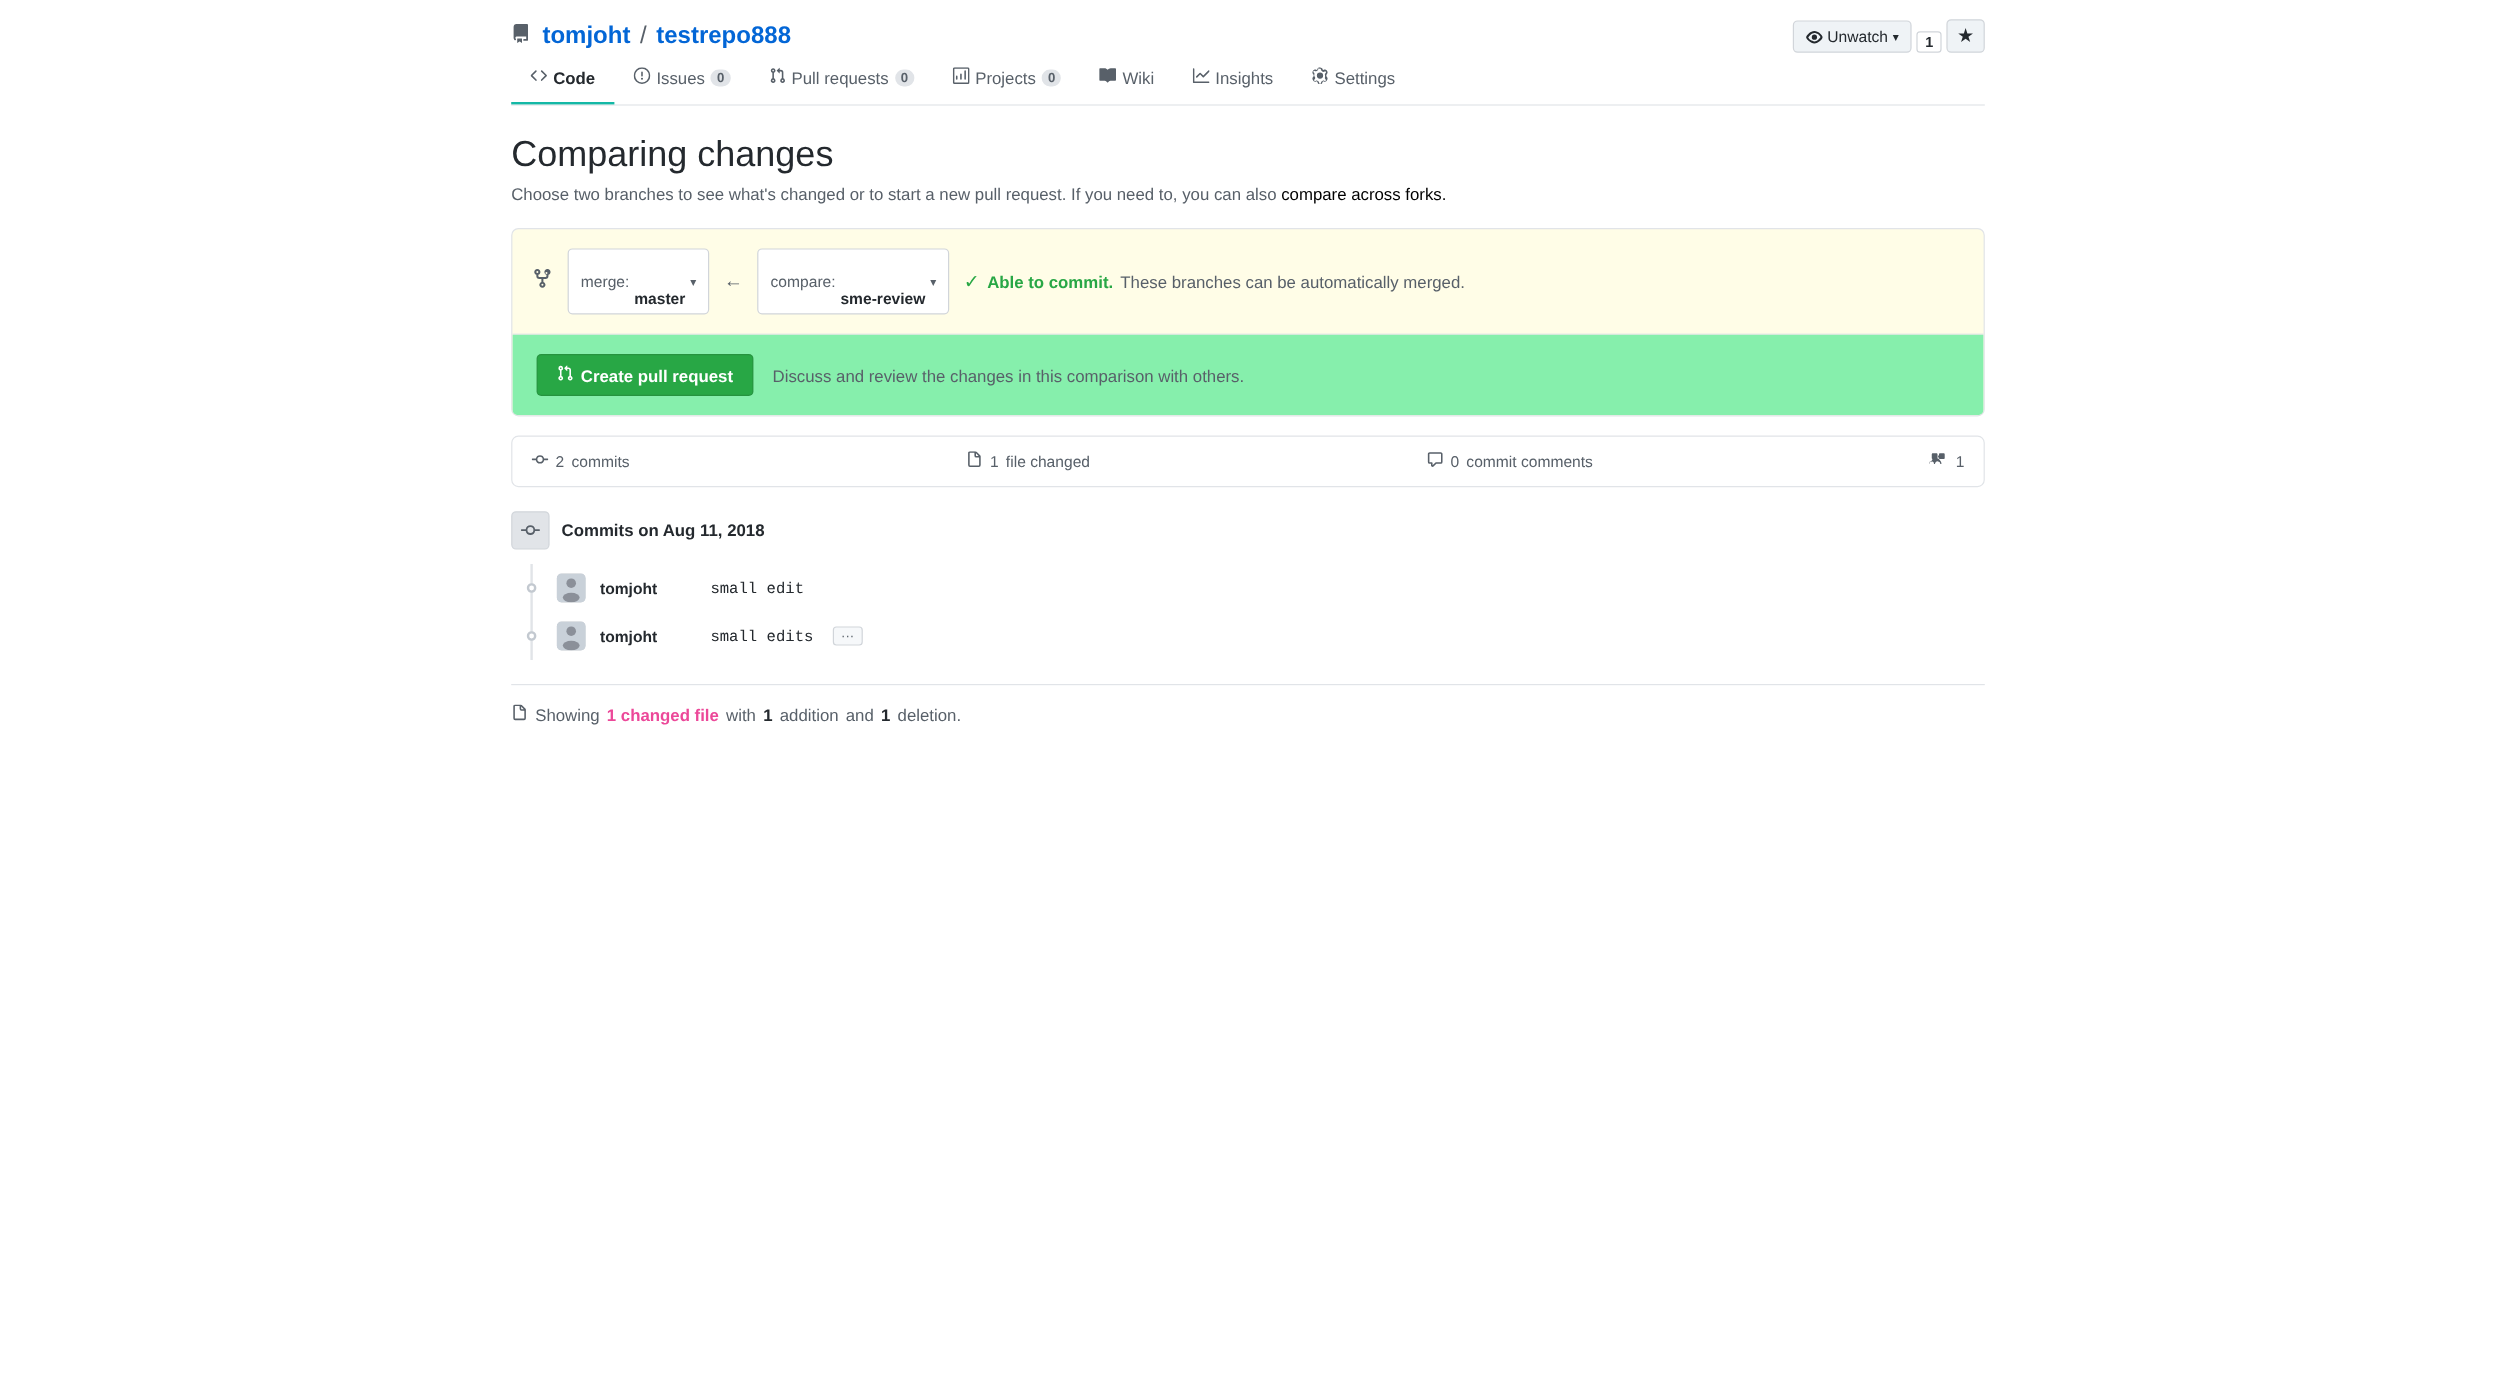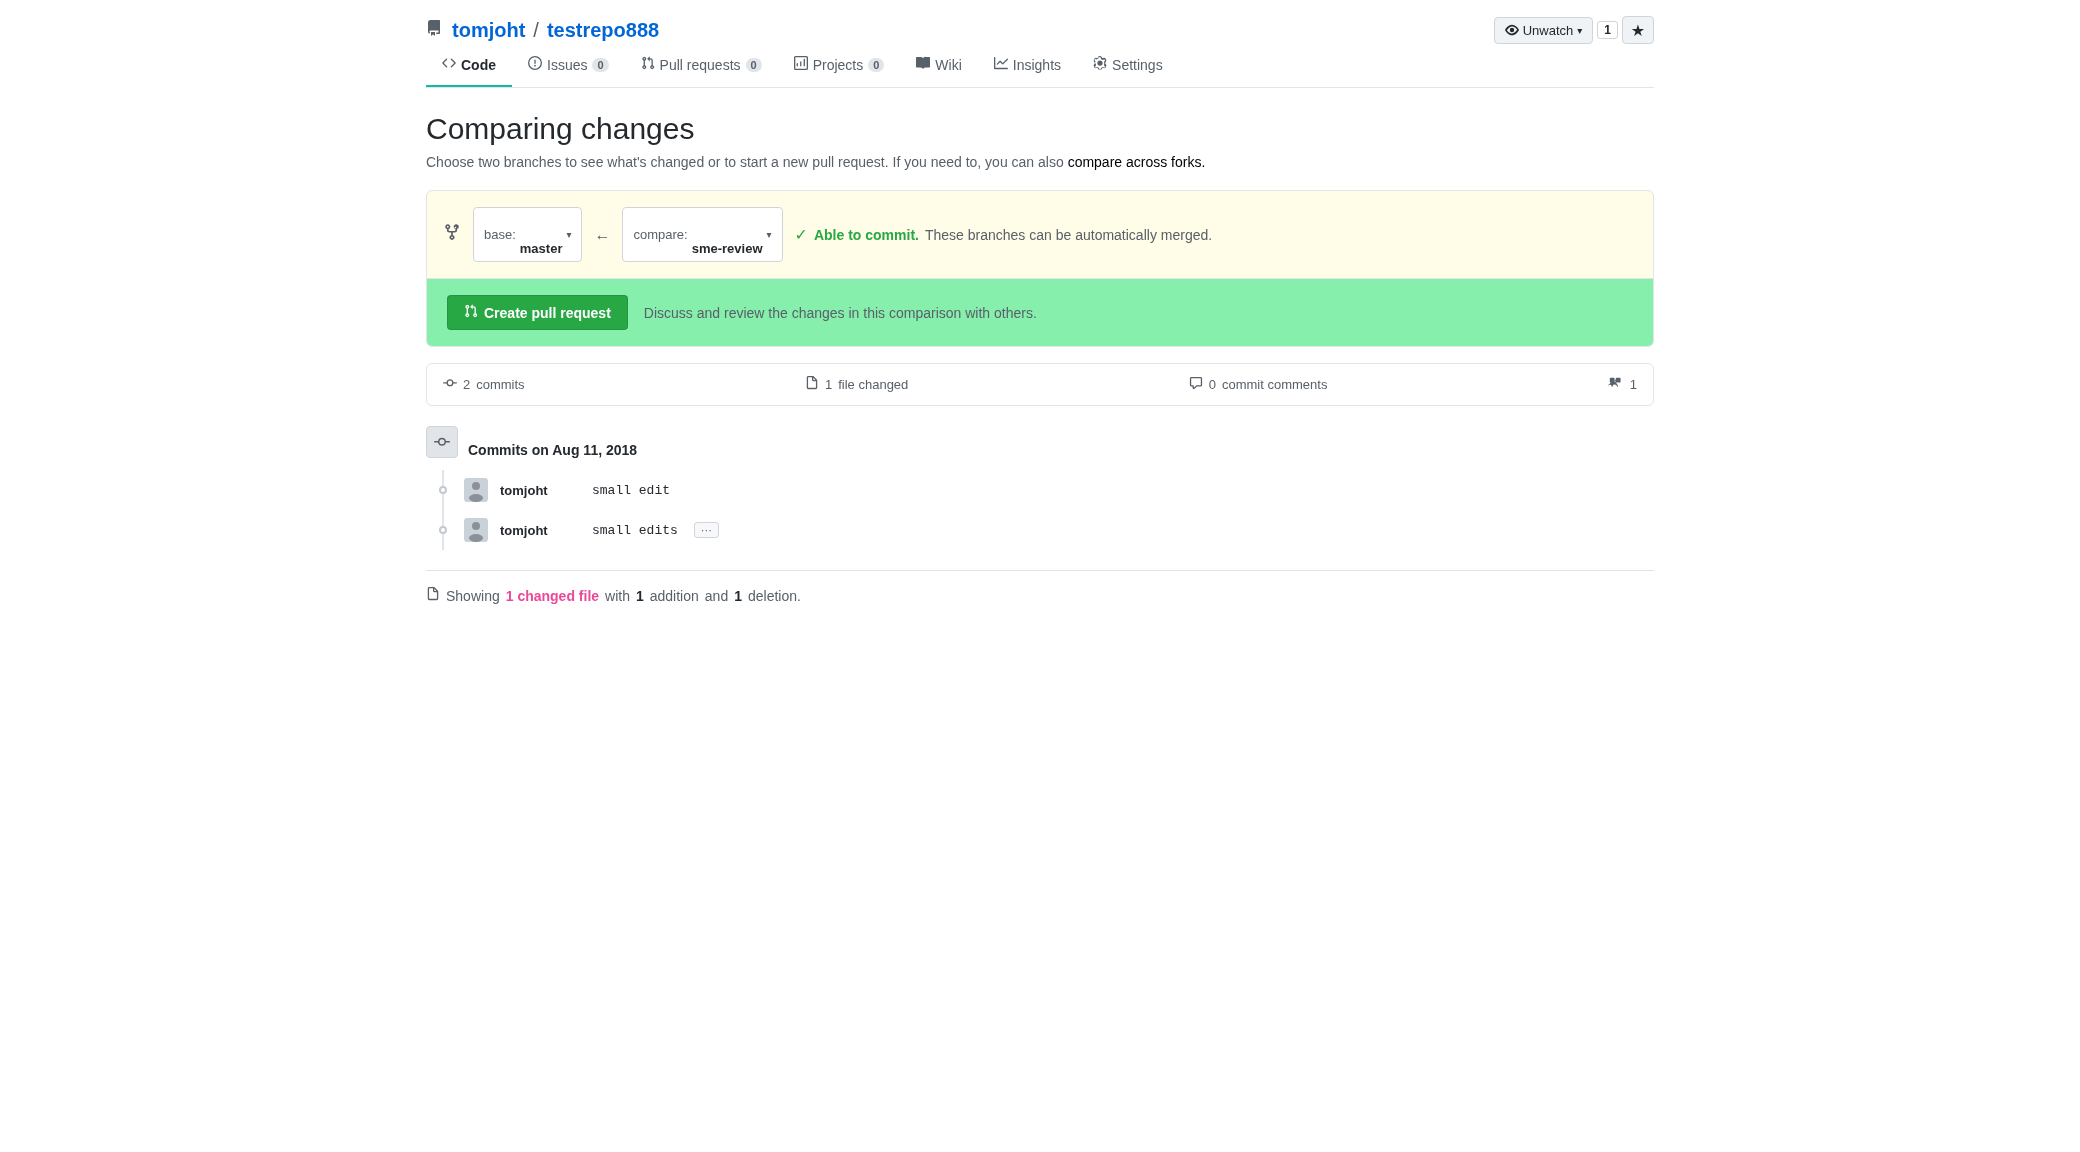--- a/index.html
+++ b/index.html
@@ -42,21 +42,21 @@
       font-weight: 300;
       margin: 0 4px;
     }
     .repo-name {
       color: #0366d6;
       font-weight: 600;
       text-decoration: none;
     }
     .header-actions {
       display: flex;
-      align-items: center;
+      align-items: flex-end;
       gap: 4px;
     }
     .btn-unwatch {
       display: flex;
       align-items: center;
       gap: 4px;
       padding: 5px 10px;
       border: 1px solid #d1d5da;
       border-radius: 4px;
       background: #eff3f6;
@@ -254,21 +254,21 @@
     }
     .stat-icon {
       font-size: 14px;
     }
     
     .commits-section {
       margin-bottom: 20px;
     }
     .commits-date-header {
       display: flex;
-      align-items: flex-end;
+      align-items: center;
       gap: 10px;
       margin-bottom: 12px;
     }
     .commits-date-avatar {
       width: 32px;
       height: 32px;
       border-radius: 4px;
       background: #e1e4e8;
       display: flex;
       align-items: center;
@@ -466,21 +466,21 @@
     </p>
 
     <div class="compare-section">
       <div class="compare-controls">
         <span class="compare-icon">
           <svg width="18" height="18" viewBox="0 0 16 16" fill="#586069">
               <path d="M5 3.25a.75.75 0 11-1.5 0 .75.75 0 011.5 0zm0 2.122a2.25 2.25 0 10-1.5 0v.878A2.25 2.25 0 005.75 8.5h1.5v2.128a2.251 2.251 0 101.5 0V8.5h1.5a2.25 2.25 0 002.25-2.25v-.878a2.25 2.25 0 10-1.5 0v.878a.75.75 0 01-.75.75h-4.5A.75.75 0 015 6.25v-.878zm3.75 7.378a.75.75 0 11-1.5 0 .75.75 0 011.5 0zm3-8.75a.75.75 0 11-1.5 0 .75.75 0 011.5 0z"></path>
             </svg>
         </span>
         <button class="branch-select">
-          <span class="branch-label">base:</span>
+          <span class="branch-label">merge:</span>
           <span class="branch-name">master</span>
           <span class="branch-caret">▾</span>
         </button>
         <span class="arrow-icon">←</span>
         <button class="branch-select">
           <span class="branch-label">compare:</span>
           <span class="branch-name">sme-review</span>
           <span class="branch-caret">▾</span>
         </button>
         <div class="merge-status">

